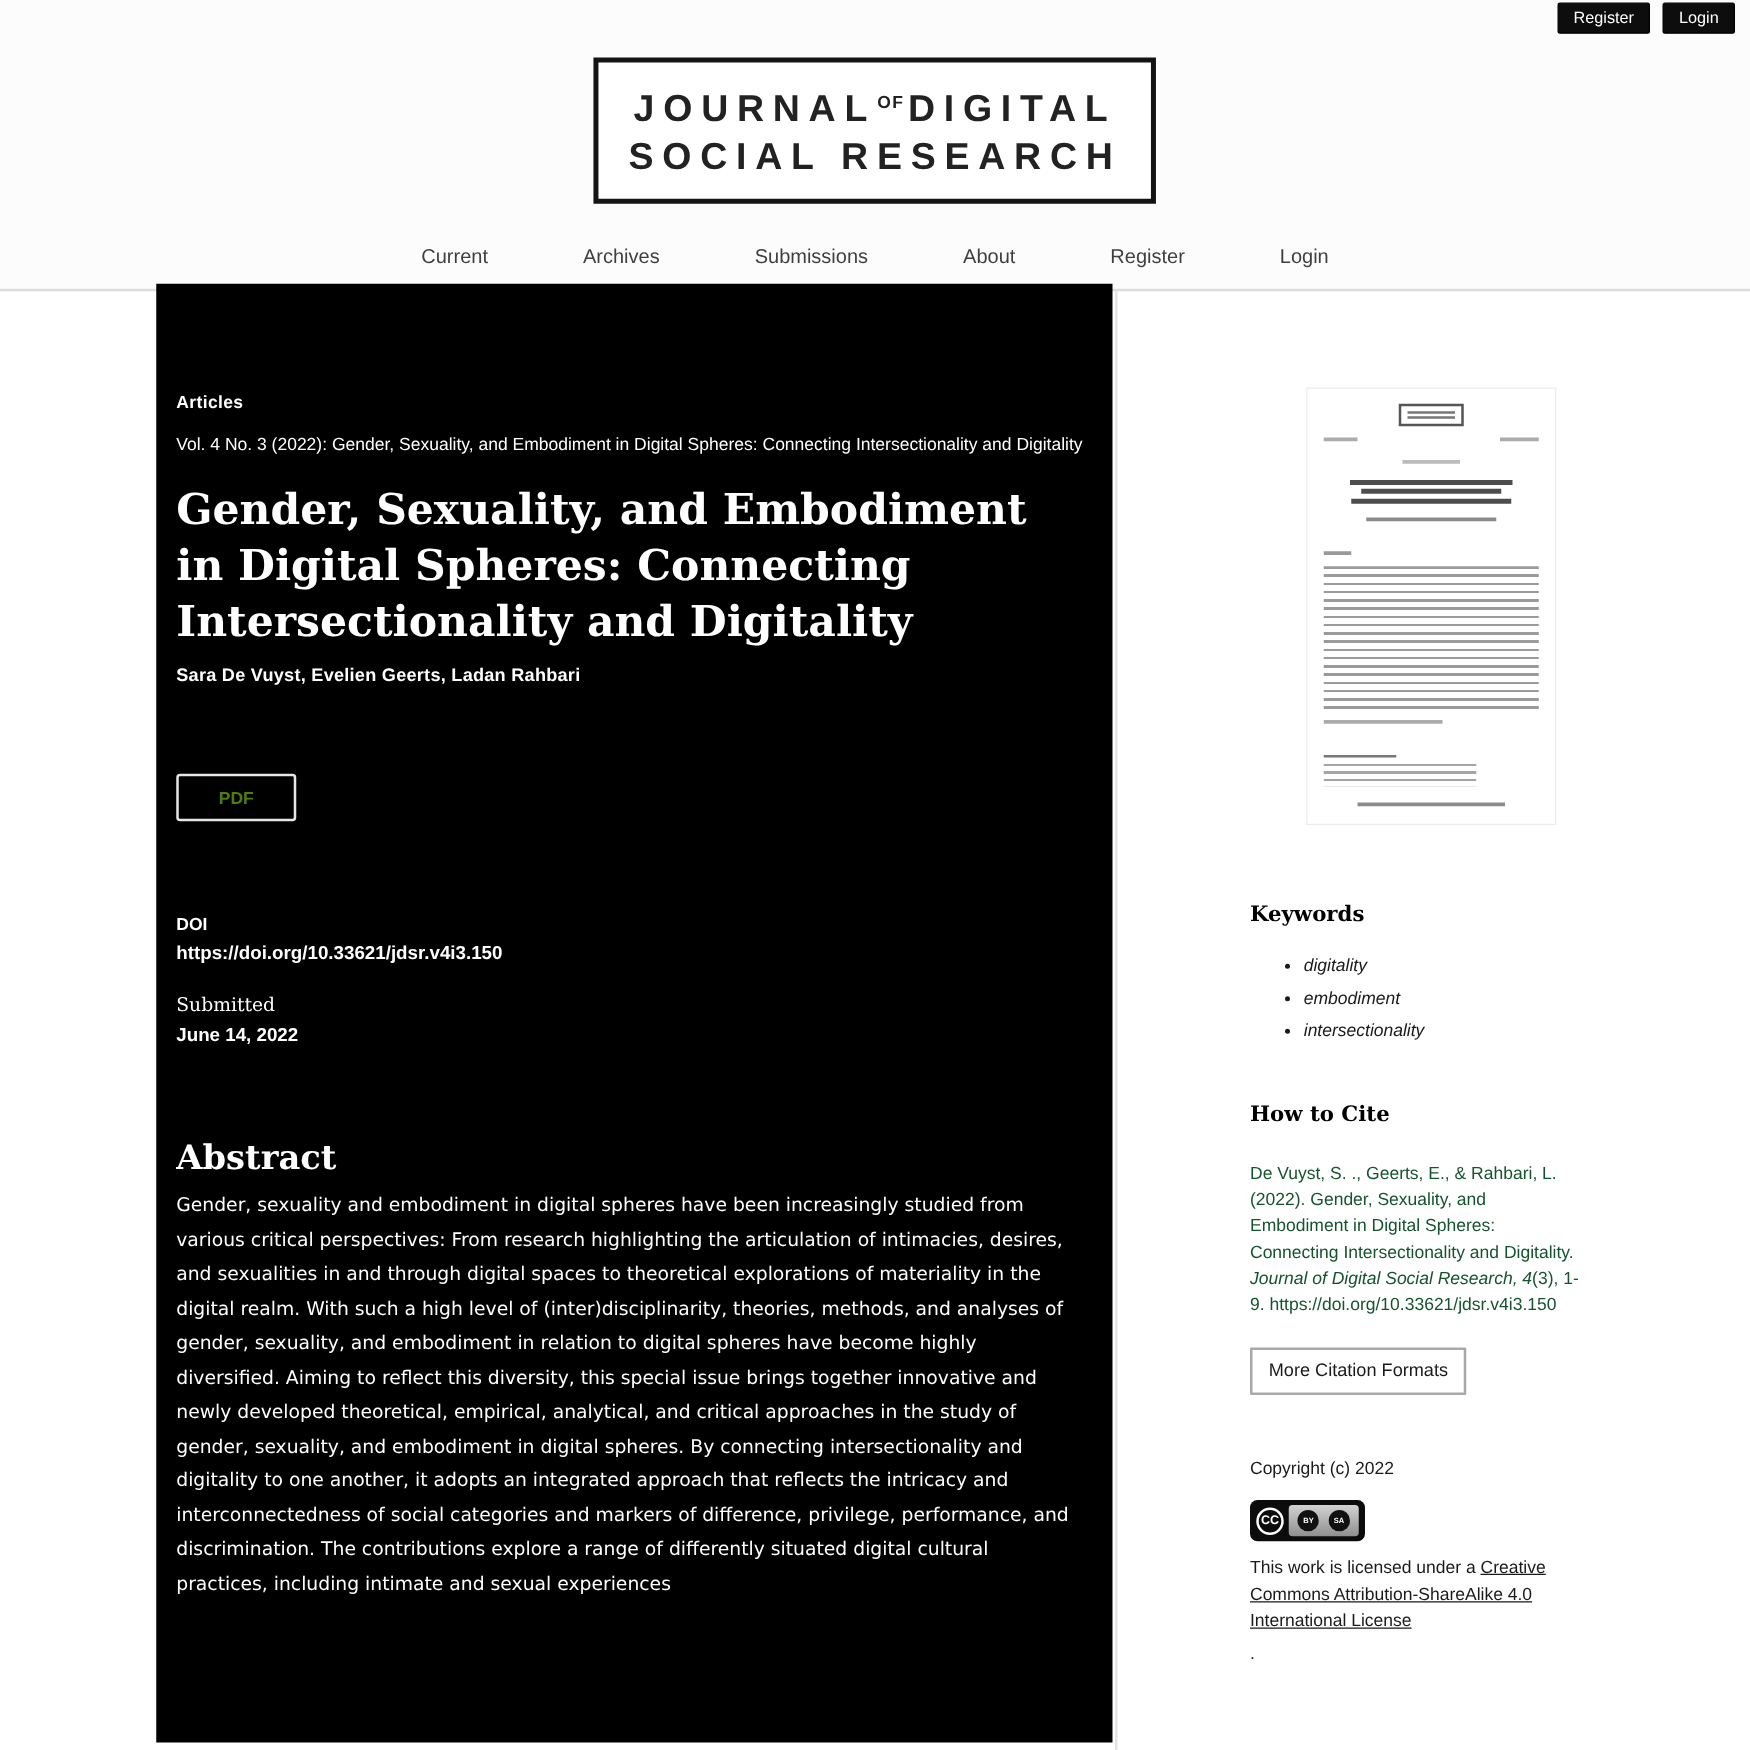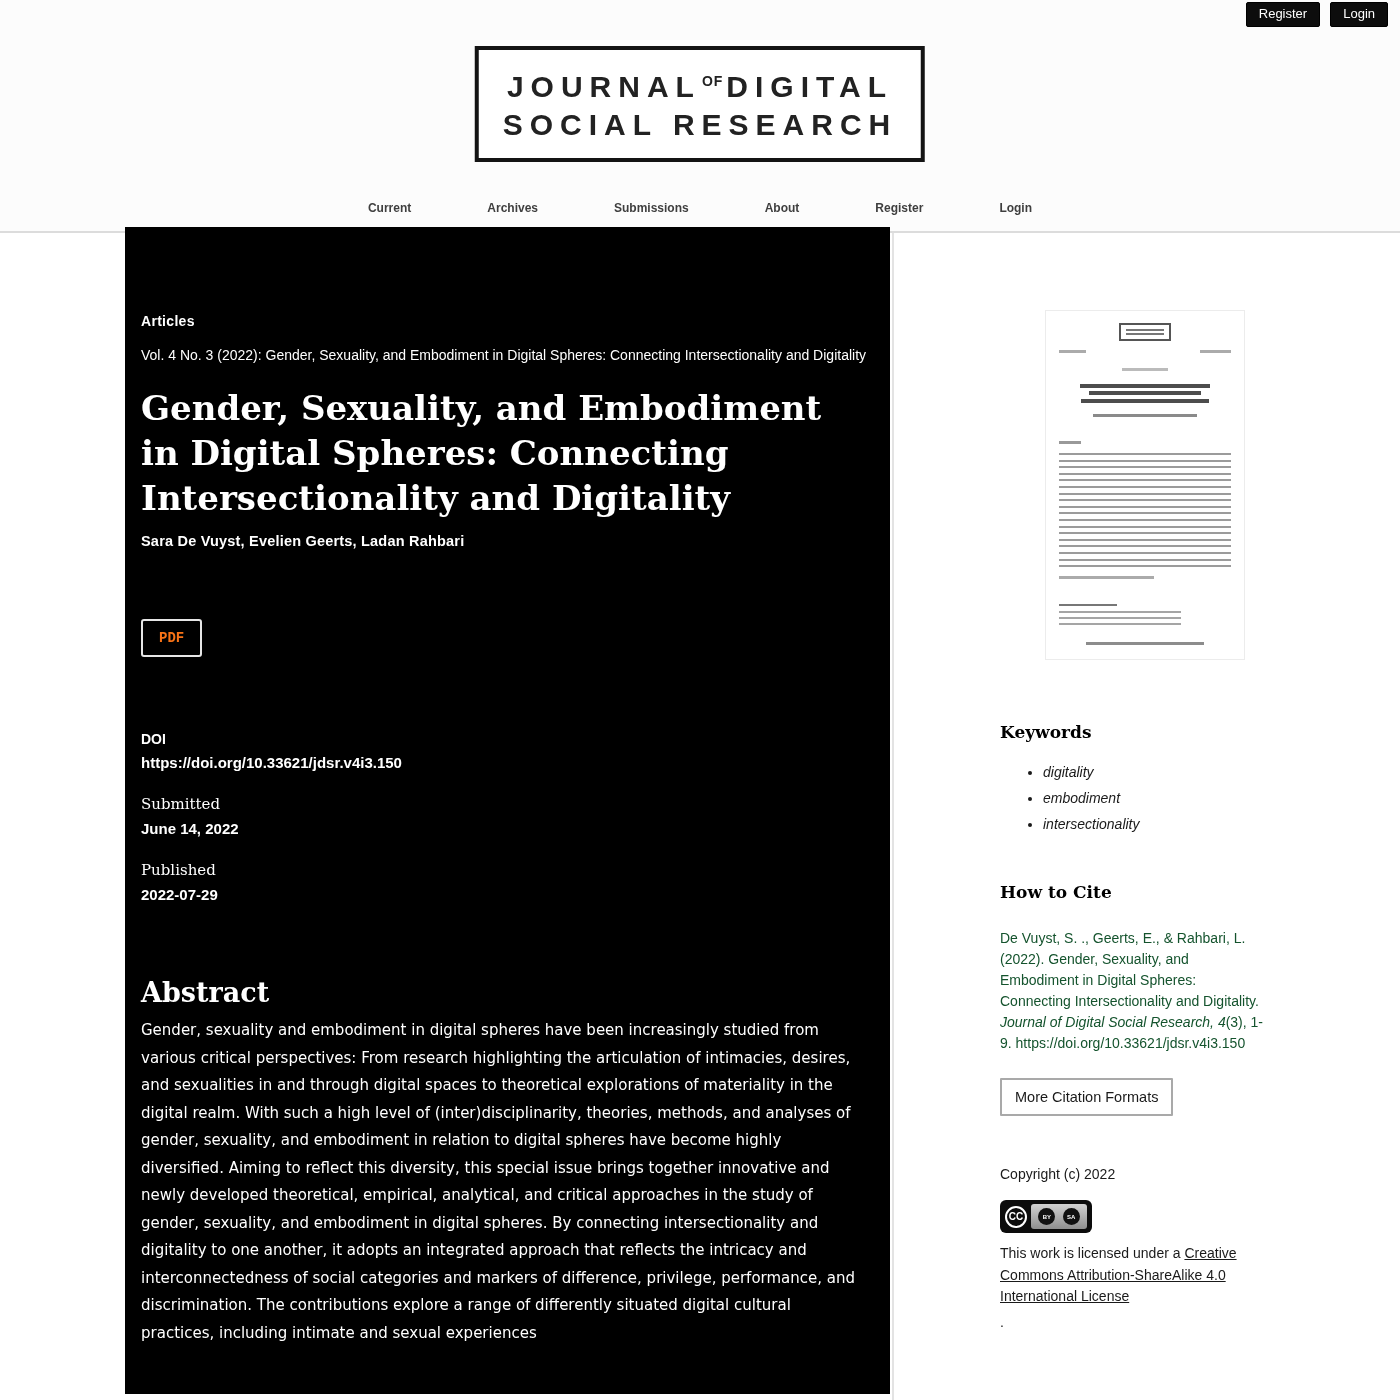--- a/index.html
+++ b/index.html
@@ -15,36 +15,36 @@
   .site-header{position:absolute;top:0;left:0;width:1400px;height:233px;background:#fcfcfc;
         border-bottom:2px solid #dcdcdc;box-sizing:border-box;}
   .logo-box{position:absolute;top:46px;left:50%;transform:translateX(-50%);
         border:4px solid #141414;background:#fff;padding:12px 24px 14px;text-align:center;
         text-decoration:none;display:block;}
   .logo-line{font-size:30px;font-weight:700;letter-spacing:7px;color:#222;line-height:38px;
         white-space:nowrap;}
   .logo-of{font-size:14px;vertical-align:11px;letter-spacing:1px;margin:0 3px 0 1px;text-align:right;}
   .primary-nav{position:absolute;bottom:16px;left:0;width:100%;display:flex;justify-content:center;
         gap:76px;}
-  .primary-nav a{font-size:12px;color:#3f3f3f;text-decoration:none;font-weight:bold;}
+  .primary-nav a{font-size:16px;color:#3f3f3f;text-decoration:none;}
 
   
   .article-panel{position:absolute;left:125px;top:227px;width:765px;height:1167px;background:#000;
         color:#fff;box-sizing:border-box;padding:86px 25px 20px 16px;overflow:hidden;}
   .content-divider{position:absolute;left:892px;top:233px;width:2px;height:1167px;background:#e3e3e3;}
   .section-label{font-size:14px;font-weight:700;letter-spacing:.3px;}
   .issue-line{display:block;margin-top:14px;font-size:14px;line-height:25px;width:740px;color:#fff;
         text-decoration:none;}
   .article-title{margin:18px 0 0;font-family:"DejaVu Serif",serif;font-weight:700;font-size:34px;
         line-height:45px;}
   .authors{margin-top:12px;font-size:14.5px;font-weight:700;letter-spacing:.2px;}
   .pdf-row{margin-top:70px;}
-  .pdf-btn{display:inline-block;border:2px solid #e6e6e6;border-radius:3px;padding:9px 16px;
-        font-size:14px;font-weight:700;color:#f97316;background:transparent;
-        font-family:Liberation Mono, monospace;cursor:pointer;}
+  .pdf-btn{display:inline-block;border:2px solid #e6e6e6;border-radius:3px;padding:9px 32px;
+        font-size:14px;font-weight:700;color:#4d7c0f;background:transparent;
+        font-family:Liberation Sans, sans-serif;cursor:pointer;}
   .meta-block{margin-top:24px;}
   .meta-block.first{margin-top:74px;}
   .doi-label{font-size:14px;font-weight:700;}
   .meta-label{font-family:"DejaVu Serif",serif;font-size:15px;}
   .meta-value{margin-top:7px;font-size:15px;font-weight:700;}
   .meta-value a{color:#fff;text-decoration:none;}
   .abstract-heading{margin:74px 0 0;font-family:"DejaVu Serif",serif;font-size:27px;font-weight:700;}
   .abstract-text{margin:9px 0 0;font-family:"DejaVu Sans",sans-serif;font-size:15px;
         line-height:27.5px;}
 
@@ -129,24 +129,20 @@
       <button class="pdf-btn">PDF</button>
     </div>
     <div class="meta-block first">
       <div class="doi-label">DOI</div>
       <div class="meta-value"><a>https://doi.org/10.33621/jdsr.v4i3.150</a></div>
     </div>
     <div class="meta-block">
       <div class="meta-label">Submitted</div>
       <div class="meta-value">June 14, 2022</div>
     </div>
-    <div class="meta-block">
-      <div class="meta-label">Published</div>
-      <div class="meta-value">2022-07-29</div>
-    </div>
     <h2 class="abstract-heading">Abstract</h2>
     <p class="abstract-text">Gender, sexuality and embodiment in digital spheres have been increasingly studied from various critical perspectives: From research highlighting the articulation of intimacies, desires, and sexualities in and through digital spaces to theoretical explorations of materiality in the digital realm. With such a high level of (inter)disciplinarity, theories, methods, and analyses of gender, sexuality, and embodiment in relation to digital spheres have become highly diversified. Aiming to reflect this diversity, this special issue brings together innovative and newly developed theoretical, empirical, analytical, and critical approaches in the study of gender, sexuality, and embodiment in digital spheres. By connecting intersectionality and digitality to one another, it adopts an integrated approach that reflects the intricacy and interconnectedness of social categories and markers of difference, privilege, performance, and discrimination. The contributions explore a range of differently situated digital cultural practices, including intimate and sexual experiences</p>
   </div>
   <div class="content-divider"></div>
 
   <aside class="sidebar">
 
     <div class="thumb">
       <div class="t-logo">
           <div class="bar"></div>

